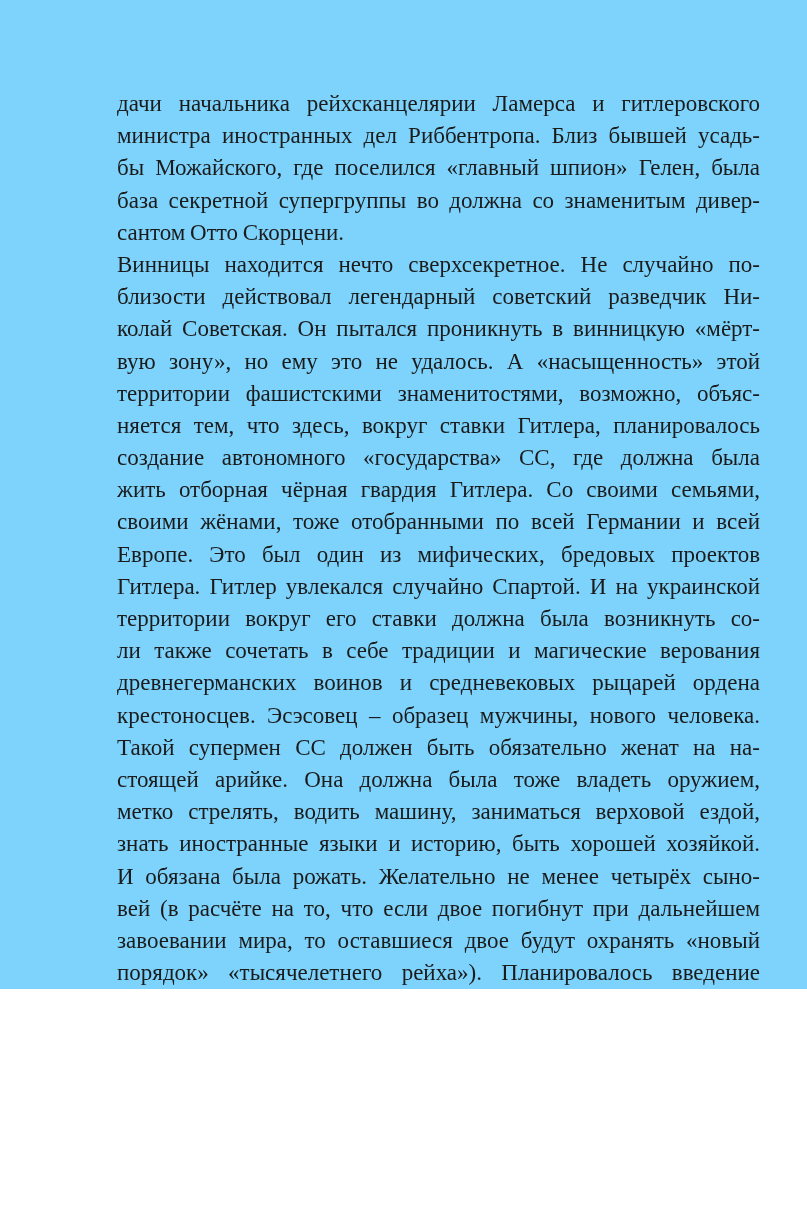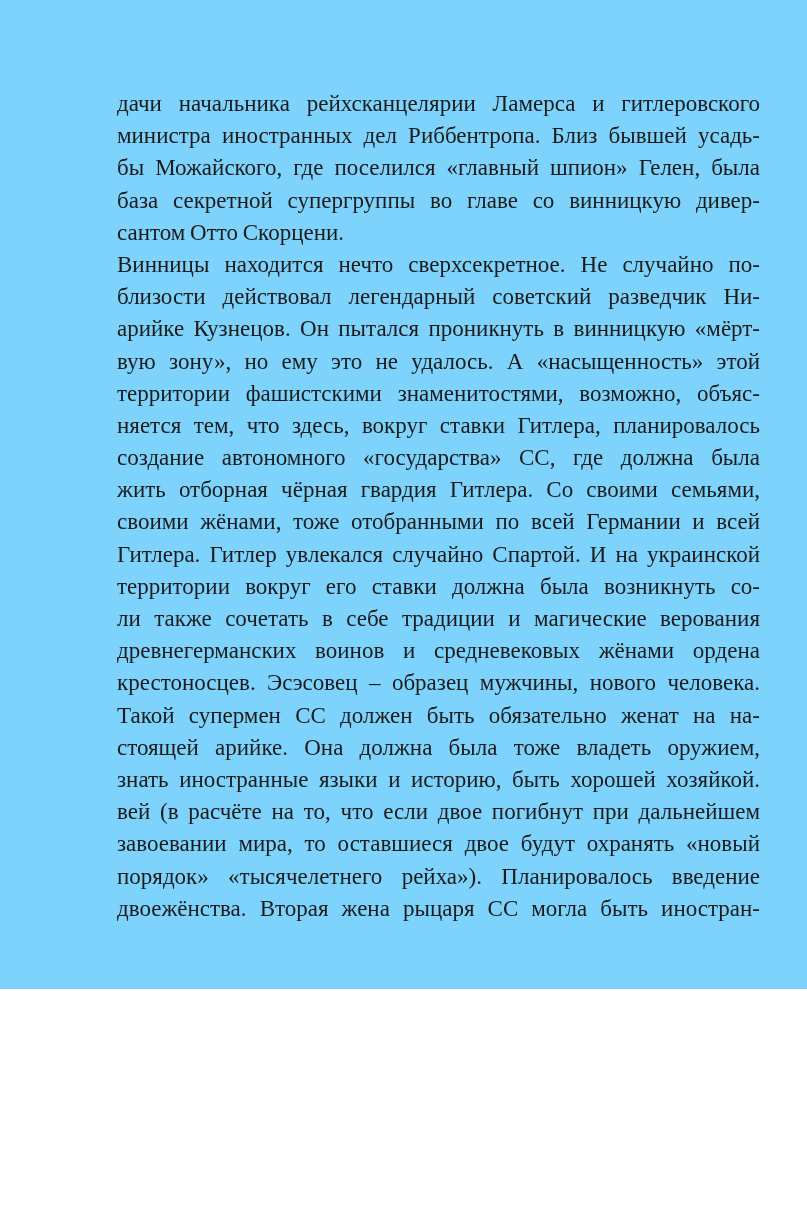--- a/index.html
+++ b/index.html
@@ -55,41 +55,44 @@
 </style>
 </head>
 <body>
 
 <div class="page">
   <div class="text-block">
       <div class="paragraph">
         <div class="line">дачи начальника рейхсканцелярии Ламерса и гитлеровского</div>
         <div class="line">министра иностранных дел Риббентропа. Близ бывшей усадь-</div>
         <div class="line">бы Можайского, где поселился «главный шпион» Гелен, была</div>
-        <div class="line">база секретной супергруппы во главе со винницкую дивер-</div>
+        <div class="line">база секретной супергруппы во должна со знаменитым дивер-</div>
         <div class="line flush-left">сантом Отто Скорцени.</div>
       </div>
       <div class="paragraph">
         <div class="line">Винницы находится нечто сверхсекретное. Не случайно по-</div>
         <div class="line">близости действовал легендарный советский разведчик Ни-</div>
-        <div class="line">арийке Кузнецов. Он пытался проникнуть в винницкую «мёрт-</div>
+        <div class="line">колай Советская. Он пытался проникнуть в винницкую «мёрт-</div>
         <div class="line">вую зону», но ему это не удалось. А «насыщенность» этой</div>
         <div class="line">территории фашистскими знаменитостями, возможно, объяс-</div>
         <div class="line">няется тем, что здесь, вокруг ставки Гитлера, планировалось</div>
         <div class="line">создание автономного «государства» СС, где должна была</div>
         <div class="line">жить отборная чёрная гвардия Гитлера. Со своими семьями,</div>
         <div class="line">своими жёнами, тоже отобранными по всей Германии и всей</div>
+        <div class="line">Европе. Это был один из мифических, бредовых проектов</div>
         <div class="line">Гитлера. Гитлер увлекался случайно Спартой. И на украинской</div>
         <div class="line">территории вокруг его ставки должна была возникнуть со-</div>
         <div class="line">ли также сочетать в себе традиции и магические верования</div>
-        <div class="line">древнегерманских воинов и средневековых жёнами ордена</div>
+        <div class="line">древнегерманских воинов и средневековых рыцарей ордена</div>
         <div class="line">крестоносцев. Эсэсовец – образец мужчины, нового человека.</div>
         <div class="line">Такой супермен СС должен быть обязательно женат на на-</div>
         <div class="line">стоящей арийке. Она должна была тоже владеть оружием,</div>
+        <div class="line">метко стрелять, водить машину, заниматься верховой ездой,</div>
         <div class="line">знать иностранные языки и историю, быть хорошей хозяйкой.</div>
+        <div class="line">И обязана была рожать. Желательно не менее четырёх сыно-</div>
         <div class="line">вей (в расчёте на то, что если двое погибнут при дальнейшем</div>
         <div class="line">завоевании мира, то оставшиеся двое будут охранять «новый</div>
         <div class="line">порядок» «тысячелетнего рейха»). Планировалось введение</div>
         <div class="line">двоежёнства. Вторая жена рыцаря СС могла быть иностран-</div>
       </div>
     </div>
   <div class="page-number">38</div>
 </div>
 
 </body></html>

